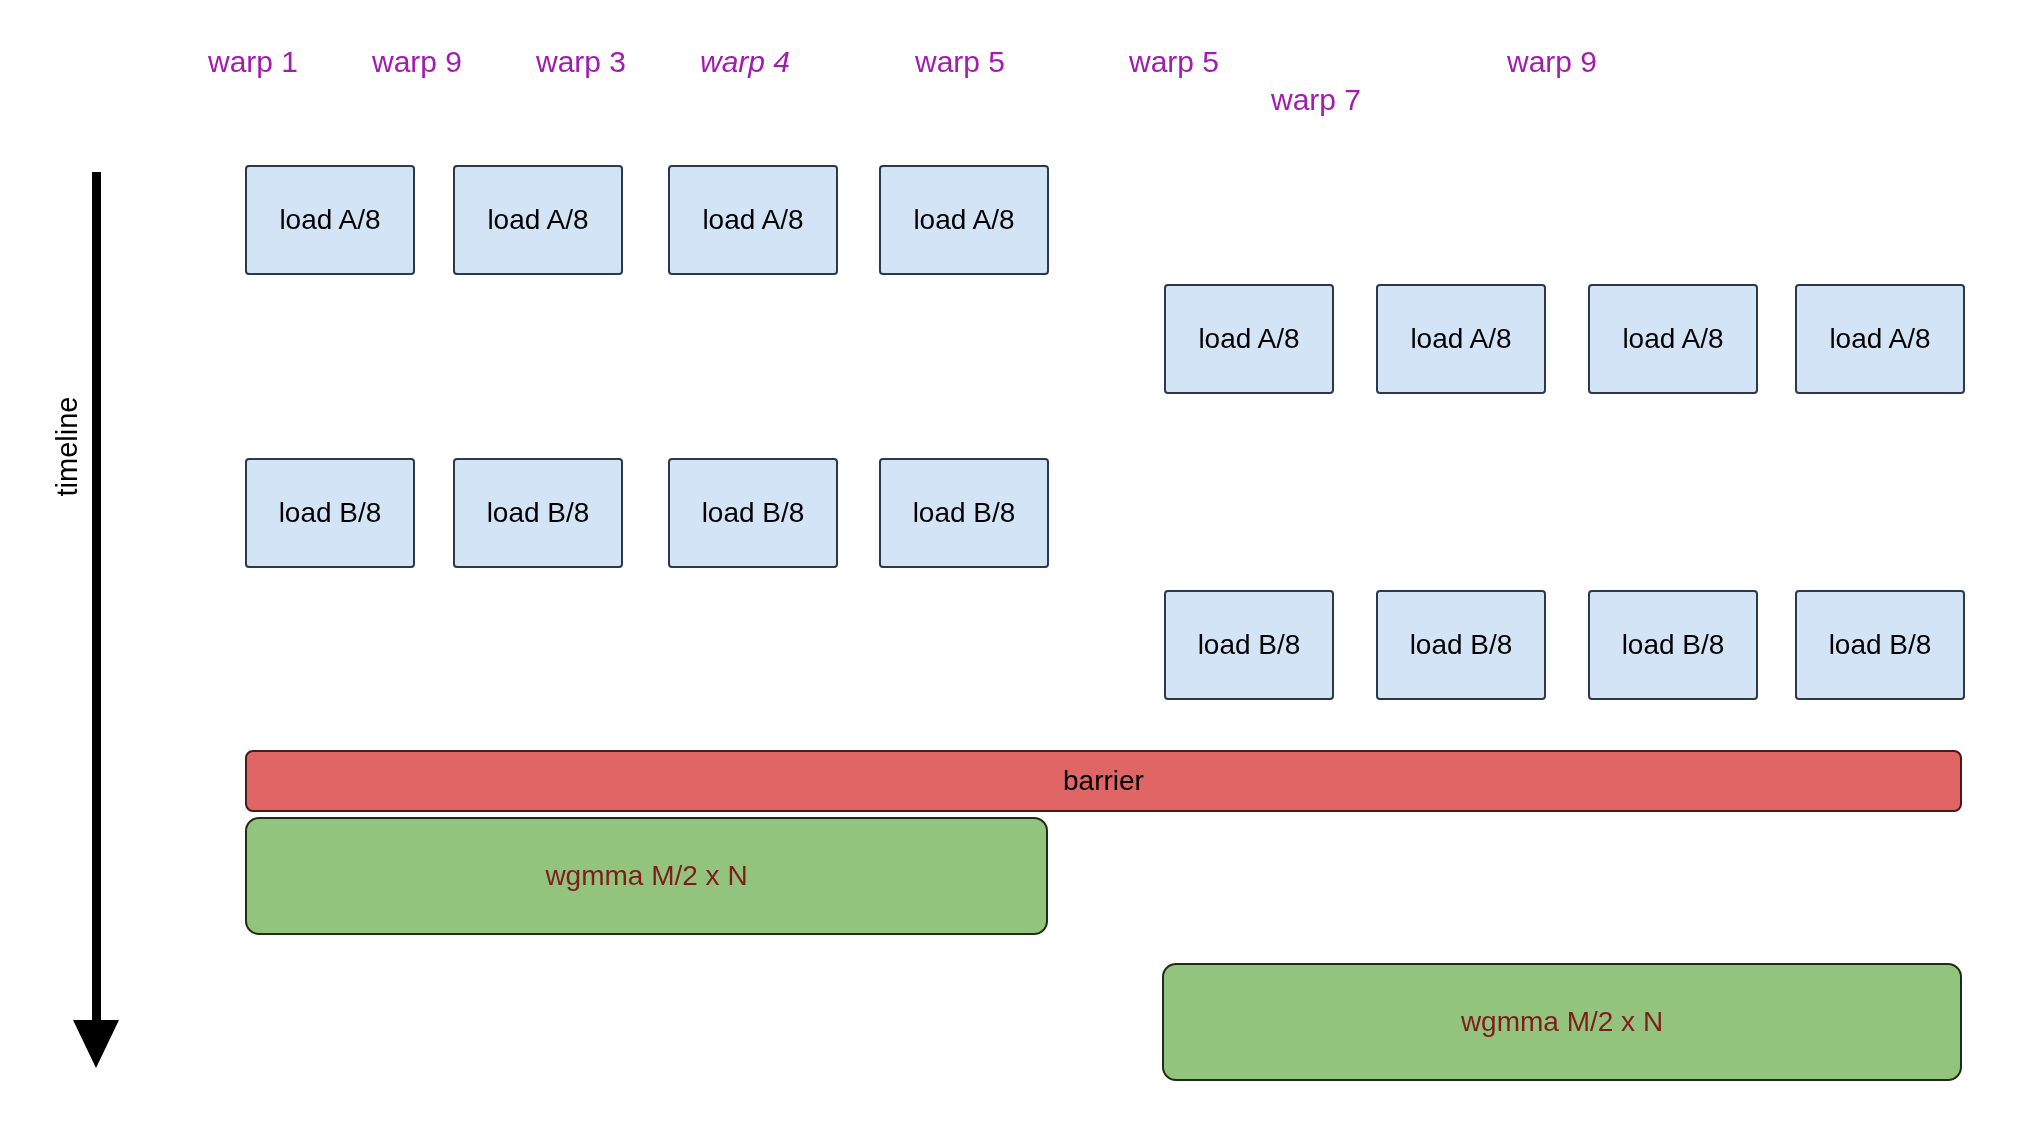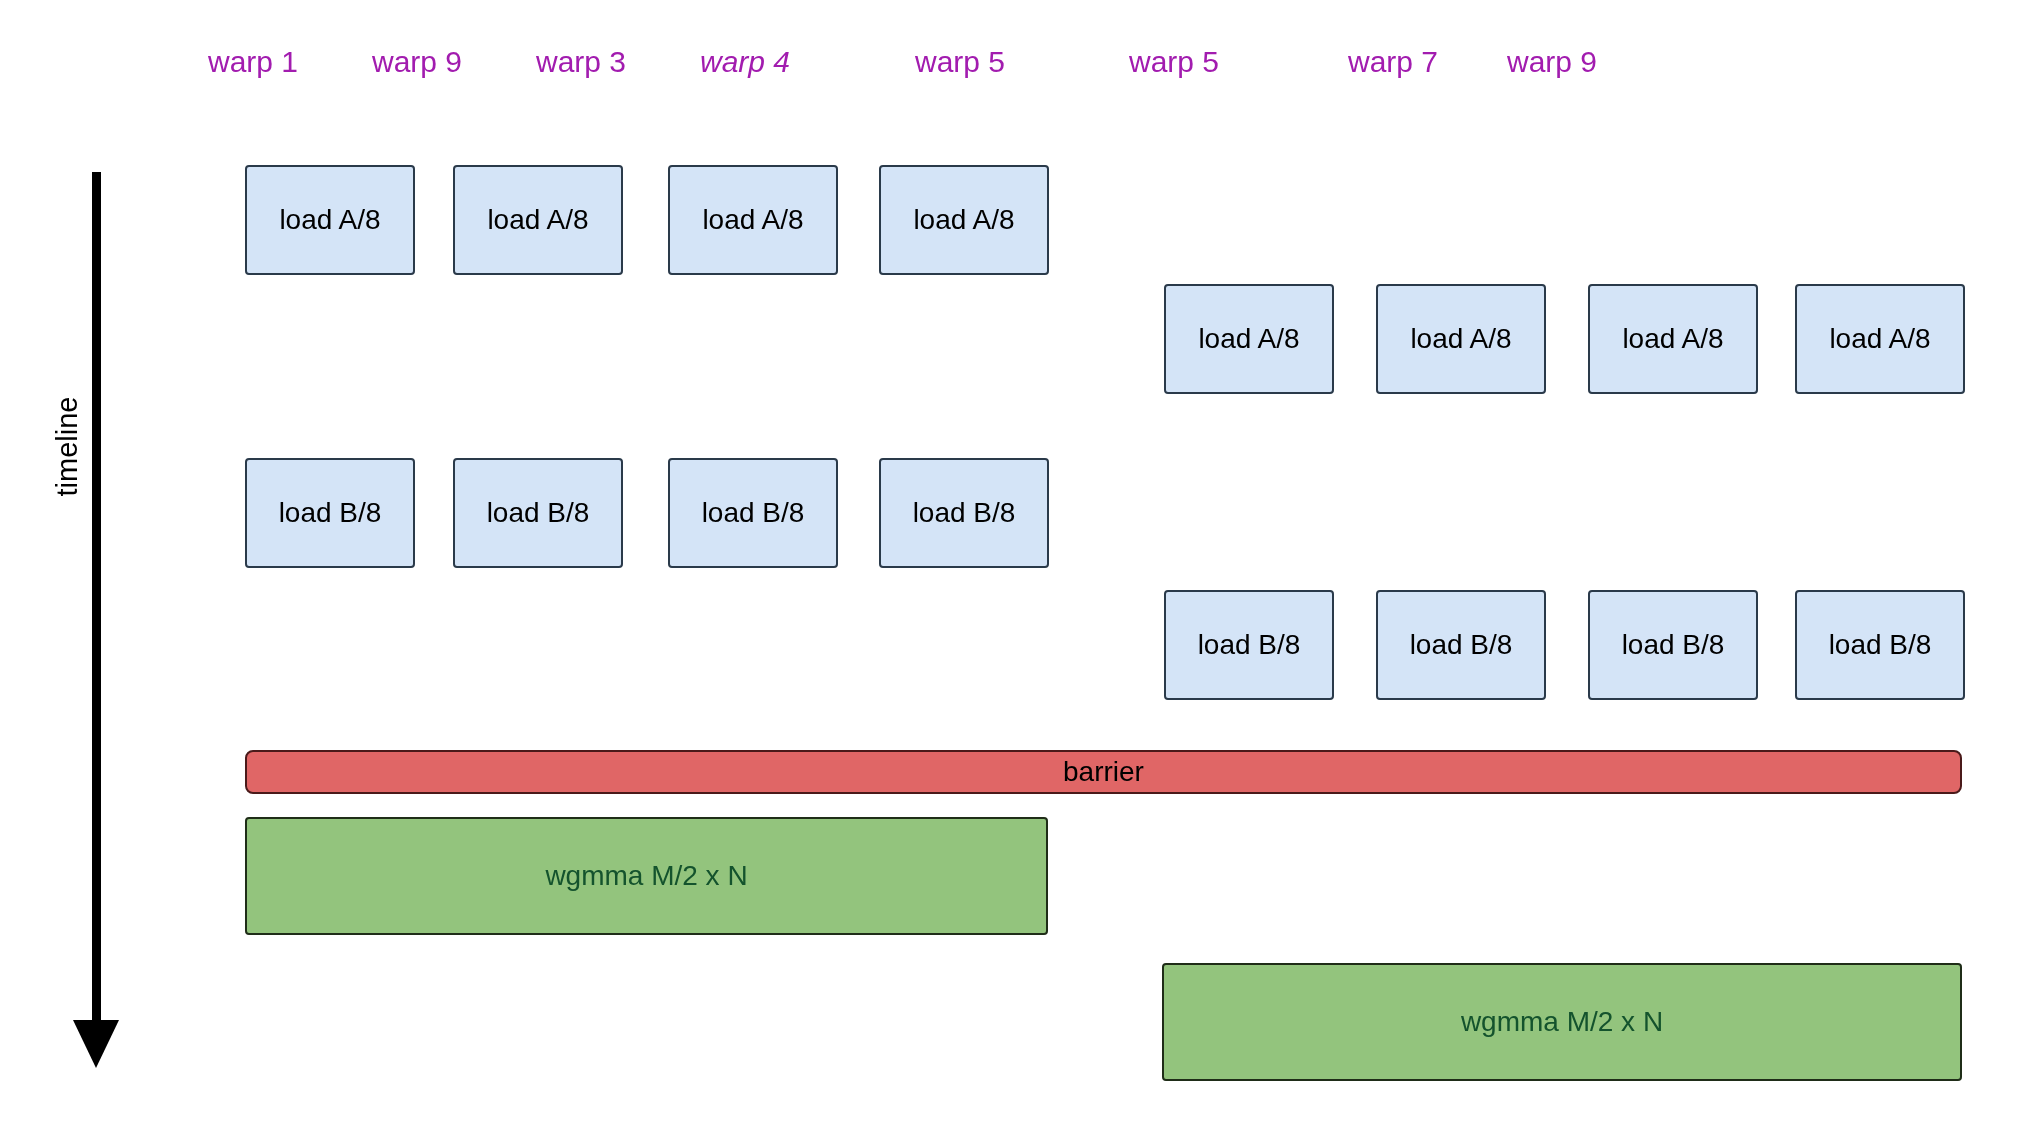--- a/index.html
+++ b/index.html
@@ -92,41 +92,41 @@
     color: #000000;
     white-space: nowrap;
   }
 
   
   .wgmma-bar {
     position: absolute;
     box-sizing: border-box;
     background: #93c47d;
     border: 2px solid #1f2d18;
-    border-radius: 4px;
+    border-radius: 14px;
     display: flex;
     align-items: center;
     justify-content: center;
     font-size: 28px;
-    color: #14532d;
+    color: #7f1d1d;
     white-space: nowrap;
   }
 </style>
 </head>
 <body>
 
 <div id="canvas">
 
   <div class="warp-header" style="left:163px;">warp 1</div>
   <div class="warp-header" style="left:327px;">warp 9</div>
   <div class="warp-header" style="left:491px;">warp 3</div>
   <div class="warp-header" style="left:655px;font-style:italic;">warp 4</div>
   <div class="warp-header" style="left:870px;">warp 5</div>
   <div class="warp-header" style="left:1084px;">warp 5</div>
-  <div class="warp-header" style="left:1303px;">warp 7</div>
+  <div class="warp-header" style="left:1226px;margin-top:38px;">warp 7</div>
   <div class="warp-header" style="left:1462px;">warp 9</div>
 
   <div id="timeline-axis"></div>
   <div id="timeline-arrowhead"></div>
   <div id="timeline-label">timeline</div>
 
   <div class="load-box" style="left:245px; top:165px; width:170px; height:110px;">load A/8</div>
   <div class="load-box" style="left:453px; top:165px; width:170px; height:110px;">load A/8</div>
   <div class="load-box" style="left:668px; top:165px; width:170px; height:110px;">load A/8</div>
   <div class="load-box" style="left:879px; top:165px; width:170px; height:110px;">load A/8</div>
@@ -139,18 +139,18 @@
   <div class="load-box" style="left:245px; top:458px; width:170px; height:110px;">load B/8</div>
   <div class="load-box" style="left:453px; top:458px; width:170px; height:110px;">load B/8</div>
   <div class="load-box" style="left:668px; top:458px; width:170px; height:110px;">load B/8</div>
   <div class="load-box" style="left:879px; top:458px; width:170px; height:110px;">load B/8</div>
 
   <div class="load-box" style="left:1164px; top:590px; width:170px; height:110px;">load B/8</div>
   <div class="load-box" style="left:1376px; top:590px; width:170px; height:110px;">load B/8</div>
   <div class="load-box" style="left:1588px; top:590px; width:170px; height:110px;">load B/8</div>
   <div class="load-box" style="left:1795px; top:590px; width:170px; height:110px;">load B/8</div>
 
-  <div class="barrier-bar" style="left:245px; top:750px; width:1717px; height:44px;">barrier</div>
+  <div class="barrier-bar" style="left:245px; top:750px; width:1717px; height:62px;">barrier</div>
 
   <div class="wgmma-bar" style="left:245px; top:817px; width:803px; height:118px;">wgmma M/2 x N</div>
   <div class="wgmma-bar" style="left:1162px; top:963px; width:800px; height:118px;">wgmma M/2 x N</div>
 
 </div>
 
 </body></html>

